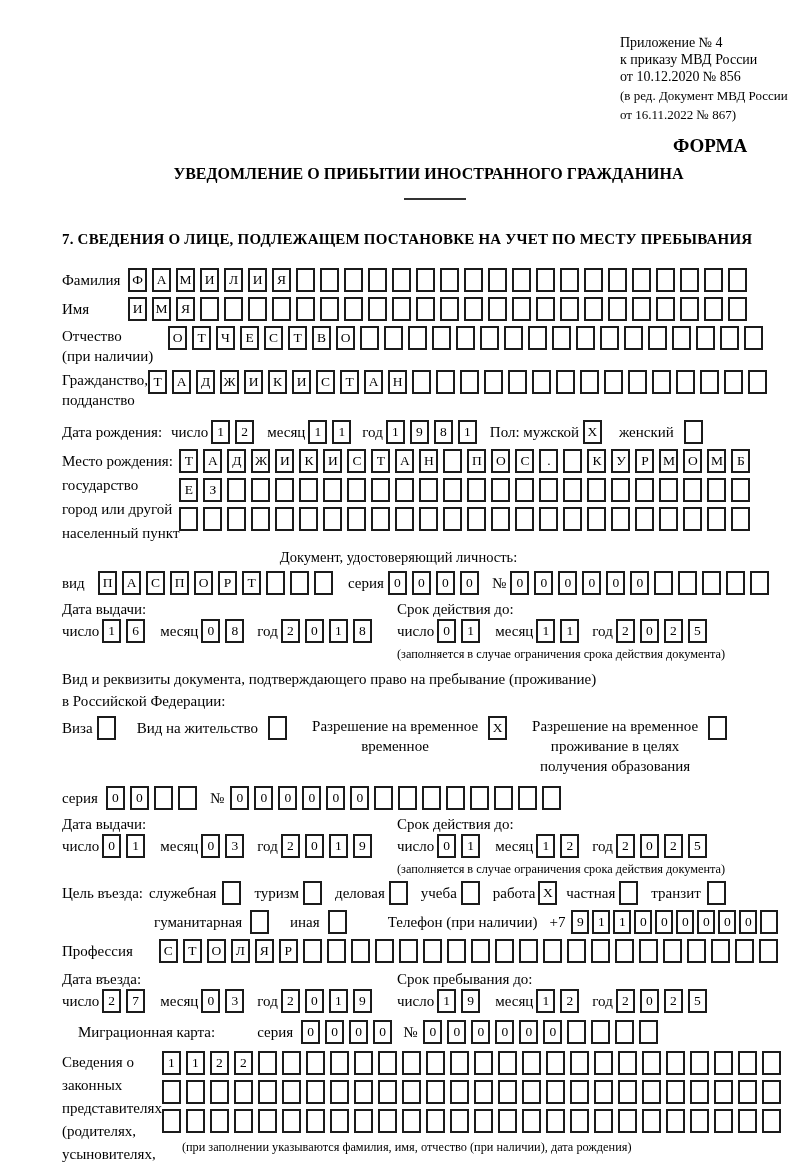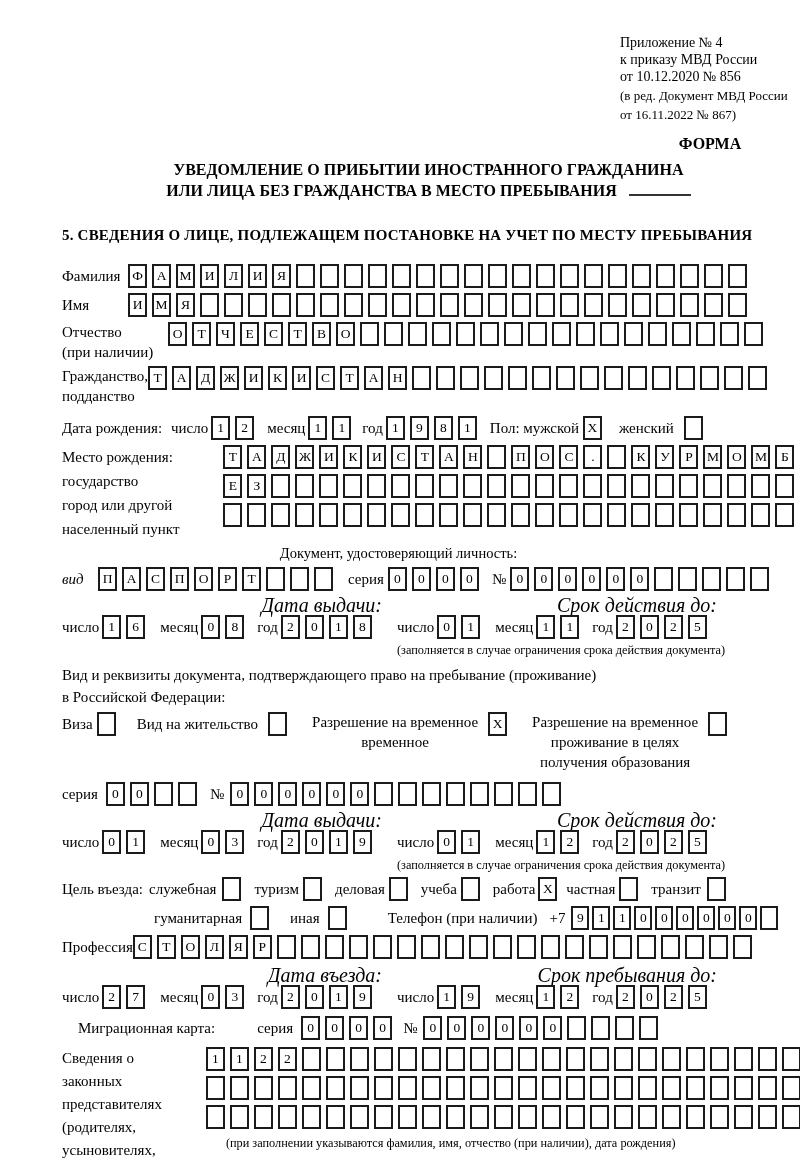--- a/index.html
+++ b/index.html
@@ -24,37 +24,37 @@
   .w106{flex:0 0 106px;}
   .stack{display:flex;flex-direction:column;}
   .stack .lbl{line-height:20px;}
 
   
   .ml3{margin-left:3px;} .ml4{margin-left:4px;} .ml6{margin-left:6px;} .ml8{margin-left:8px;}
   .ml10{margin-left:10px;} .ml12{margin-left:12px;} .ml16{margin-left:16px;} .ml20{margin-left:20px;}
 
   .hdr{margin-left:558px;font-size:14px;line-height:17px;}
   .hdr .amend{font-size:13px;line-height:16px;margin-top:3px;}
-  .forma{margin-left:558px;text-align:center;width:180px;font-size:16px;font-weight:bold;margin-top:12px;}
+  .forma{margin-left:558px;text-align:center;width:180px;font-size:19px;font-weight:bold;margin-top:12px;}
   .title{text-align:center;font-size:16px;font-weight:bold;line-height:21px;margin-top:6px;}
   .blank-line{display:inline-block;width:62px;border-bottom:2px solid #333;height:14px;margin-left:12px;}
   .sec-head{font-size:15px;font-weight:bold;margin-top:26px;margin-bottom:20px;letter-spacing:.2px;}
 
   .doc-head{text-align:center;font-size:14.5px;font-weight:normal;margin:4px 60px 5px 0;}
 
   
   .dates{display:flex;align-items:flex-start;margin-top:2px;margin-bottom:2px;}
   .dcol{flex:0 0 335px;}
   .dcol2{flex:1 1 auto;}
-  .dhead{font-size:20px;line-height:19px;text-align:right;width:320px;font-style:italic;}
+  .dhead{font-size:15px;line-height:19px;text-align:left;width:320px;}
   .dline{display:flex;align-items:flex-start;}
   .note{margin-top:2px;}
 
   
-  .twocol{display:flex;align-items:flex-start;gap:44px;}
+  .twocol{display:flex;align-items:flex-start;}
   .boxcol .row{margin-bottom:5px;}
   .rep-lbl .lbl{line-height:23px;}
 
   .opt{display:flex;align-items:flex-start;}
   .opt-center{text-align:center;font-size:15px;line-height:20px;align-items:center;}
   .rep-note{margin-top:6px;margin-left:20px;}
 </style>
 </head>
 <body>
 
@@ -64,24 +64,24 @@
     <div>Приложение № 4</div>
     <div>к приказу МВД России</div>
     <div>от 10.12.2020 № 856</div>
     <div class="amend">(в ред. Документ МВД России</div>
     <div class="amend">от 16.11.2022 № 867)</div>
   </div>
   <div class="forma">ФОРМА</div>
 
   <div class="title">
     <div>УВЕДОМЛЕНИЕ О ПРИБЫТИИ ИНОСТРАННОГО ГРАЖДАНИНА</div>
-    <div><span>ИЛИ ЛИЦА БЕЗ ГРАЖДАНСТВА В МЕСТО ПРЕБЫВАНИЯ</span><span class="blank-line"></span></div>
-  </div>
-
-  <div class="sec-head">5. СВЕДЕНИЯ О ЛИЦЕ, ПОДЛЕЖАЩЕМ ПОСТАНОВКЕ НА УЧЕТ ПО МЕСТУ ПРЕБЫВАНИЯ</div>
+    <div><span class="blank-line"></span></div>
+  </div>
+
+  <div class="sec-head">7. СВЕДЕНИЯ О ЛИЦЕ, ПОДЛЕЖАЩЕМ ПОСТАНОВКЕ НА УЧЕТ ПО МЕСТУ ПРЕБЫВАНИЯ</div>
 
   <div class="row">
     <span class="lbl w66">Фамилия</span>
     <span class="boxes">
         <span class="cell">Ф</span>
         <span class="cell">А</span>
         <span class="cell">М</span>
         <span class="cell">И</span>
         <span class="cell">Л</span>
         <span class="cell">И</span>
@@ -329,21 +329,21 @@
             <span class="cell"></span>
             <span class="cell"></span>
           </span>
         </div>
     </div>
   </div>
 
   <div class="doc-head">Документ, удостоверяющий личность:</div>
 
   <div class="row">
-    <span class="lbl" style="flex:0 0 36px;font-style:italic;">вид</span>
+    <span class="lbl" style="flex:0 0 36px;">вид</span>
     <span class="boxes">
         <span class="cell">П</span>
         <span class="cell">А</span>
         <span class="cell">С</span>
         <span class="cell">П</span>
         <span class="cell">О</span>
         <span class="cell">Р</span>
         <span class="cell">Т</span>
         <span class="cell"></span>
         <span class="cell"></span>
@@ -582,21 +582,21 @@
         <span class="cell">0</span>
         <span class="cell">0</span>
         <span class="cell">0</span>
         <span class="cell">0</span>
         <span class="cell">0</span>
         <span class="cell">0</span>
         <span class="cell"></span>
       </span>
   </div>
 
-  <div class="row" style="margin-top:4px;">
+  <div class="row" style="margin-top:4px;gap:26px;">
     <span class="lbl w66">Профессия</span>
     <span class="boxes">
         <span class="cell">С</span>
         <span class="cell">Т</span>
         <span class="cell">О</span>
         <span class="cell">Л</span>
         <span class="cell">Я</span>
         <span class="cell">Р</span>
         <span class="cell"></span>
         <span class="cell"></span>

